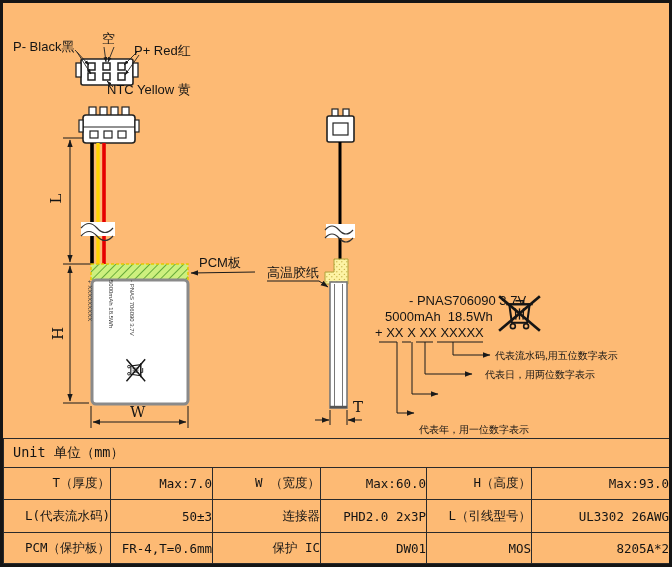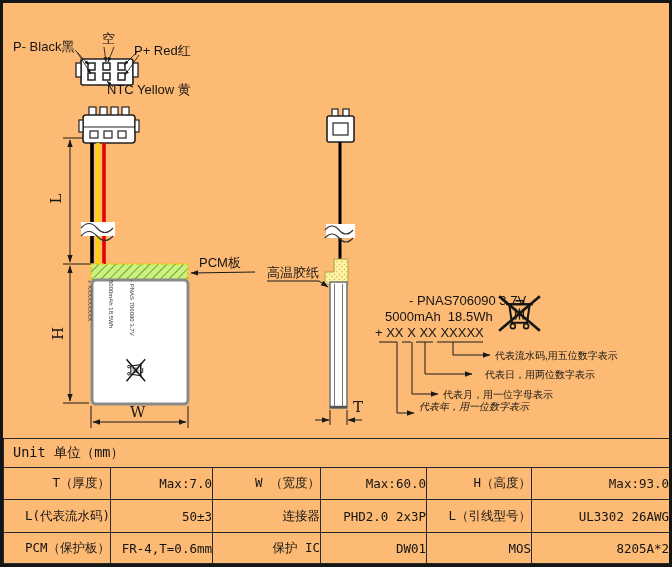--- a/index.html
+++ b/index.html
@@ -33,21 +33,21 @@
     white-space:pre;text-align:left;
   }
   
   .lab1{left:374px;top:290px;margin-left:32px;}
   .lab2{left:382px;top:306px;}
   .lab3{left:372px;top:322px;}
   .note{font-size:10px;}
   .note-serial{left:492px;top:345px;}
   .note-day{left:474px;top:364px;margin-left:8px;}
   .note-month{left:440px;top:384px;}
-  .note-year{left:416px;top:396px;font-style:italic;}
+  .note-year{left:416px;top:419px;}
   
   table.spec{
     position:absolute;left:0;top:435px;width:666px;height:126px;
     border-collapse:collapse;table-layout:fixed;
     font-family:"DejaVu Sans Mono","Liberation Mono",monospace;
     font-size:12.5px;color:#141414;
   }
   table.spec td{border:1.6px solid #2a2a2a;text-align:right;vertical-align:middle;padding:0;overflow:hidden;}
   table.spec td.unit{text-align:left;padding-left:9px;font-size:13.5px;}
 </style>
@@ -227,21 +227,20 @@
     <div>5000mAh 18.5Wh</div>
     <div>+ XXXXXXXXX</div>
   </div>
 
   <div class="t lab1">- PNAS706090 3.7V</div>
   <div class="t lab2">5000mAh  18.5Wh</div>
   <div class="t lab3">+ XX X XX XXXXX</div>
 
   <div class="t note note-serial">代表流水码,用五位数字表示</div>
   <div class="t note note-day">代表日，用两位数字表示</div>
-  <div class="t note note-month">代表月，用一位字母表示</div>
   <div class="t note note-year">代表年，用一位数字表示</div>
 
   <table class="spec">
     <colgroup>
       <col style="width:107px">
         <col style="width:102px">
         <col style="width:108px">
       <col style="width:106px">
         <col style="width:105px">
         <col style="width:138px">

